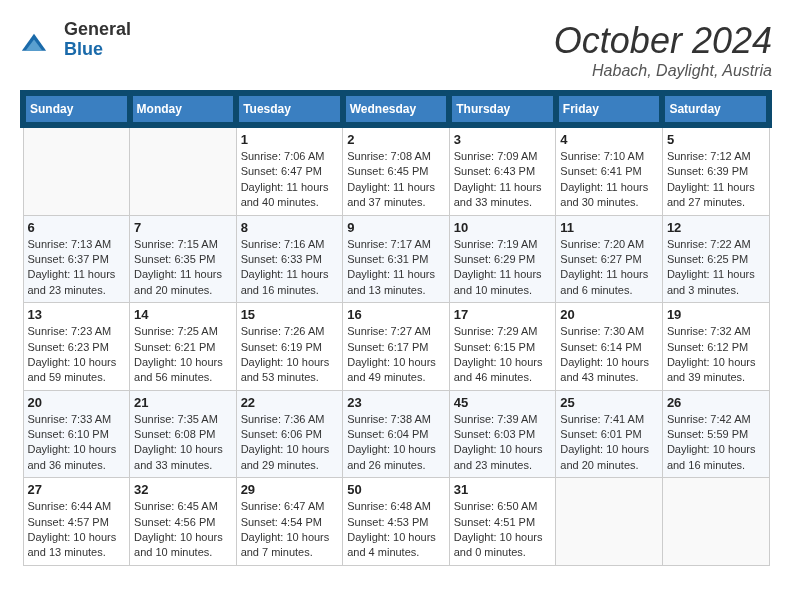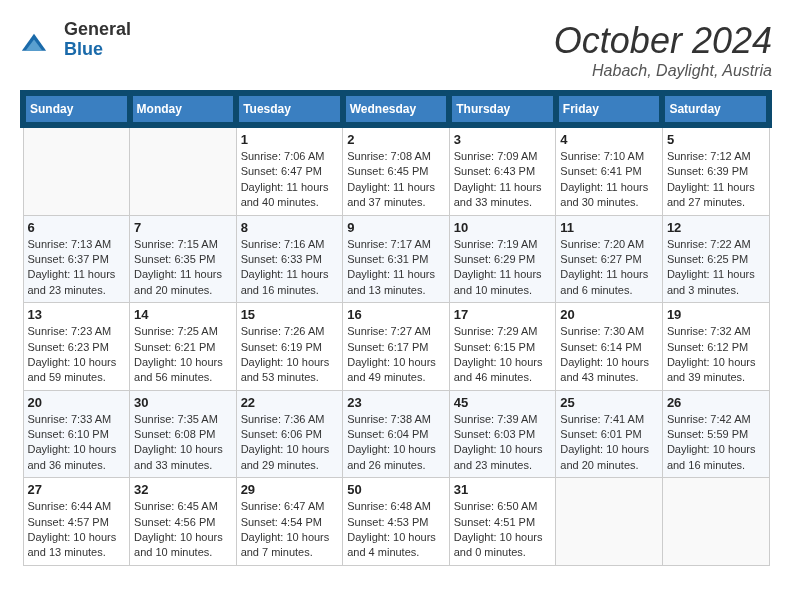--- a/index.html
+++ b/index.html
@@ -204,21 +204,21 @@
           <span class="day-num">19</span>
           <div class="day-detail">Sunrise: 7:32 AM<br>Sunset: 6:12 PM<br>Daylight: 10 hours and 39 minutes.</div>
         </td>
       </tr>
       <tr class="row-even">
         <td>
           <span class="day-num">20</span>
           <div class="day-detail">Sunrise: 7:33 AM<br>Sunset: 6:10 PM<br>Daylight: 10 hours and 36 minutes.</div>
         </td>
         <td>
-          <span class="day-num">30</span>
+          <span class="day-num">21</span>
           <div class="day-detail">Sunrise: 7:35 AM<br>Sunset: 6:08 PM<br>Daylight: 10 hours and 33 minutes.</div>
         </td>
         <td>
           <span class="day-num">22</span>
           <div class="day-detail">Sunrise: 7:36 AM<br>Sunset: 6:06 PM<br>Daylight: 10 hours and 29 minutes.</div>
         </td>
         <td>
           <span class="day-num">23</span>
           <div class="day-detail">Sunrise: 7:38 AM<br>Sunset: 6:04 PM<br>Daylight: 10 hours and 26 minutes.</div>
         </td>

